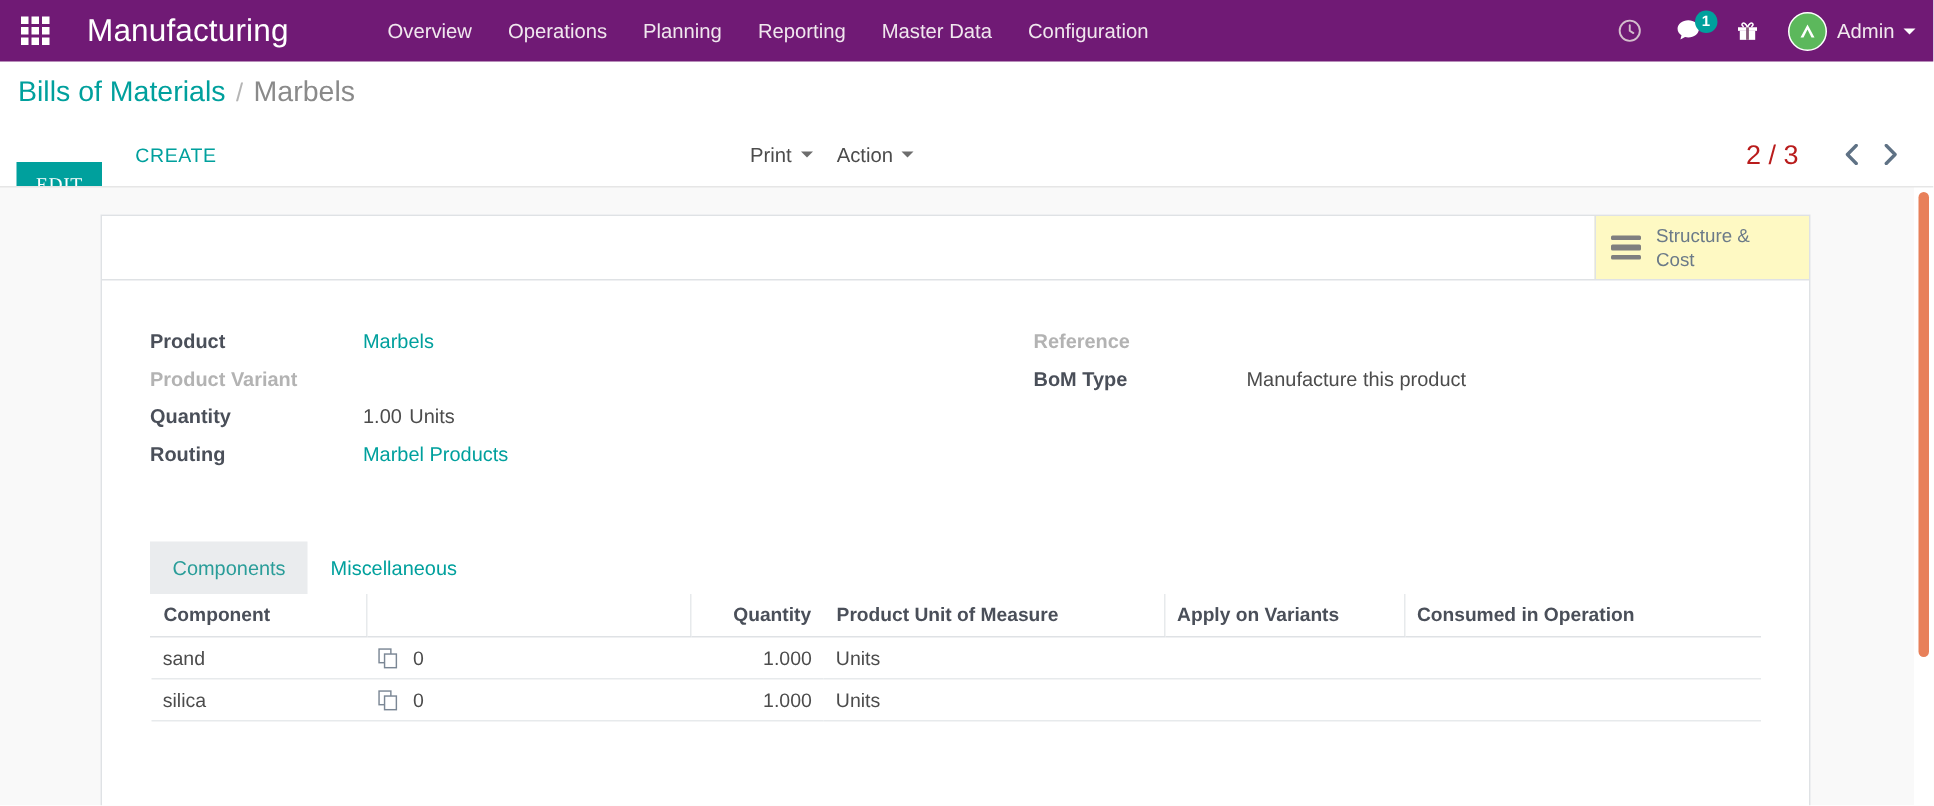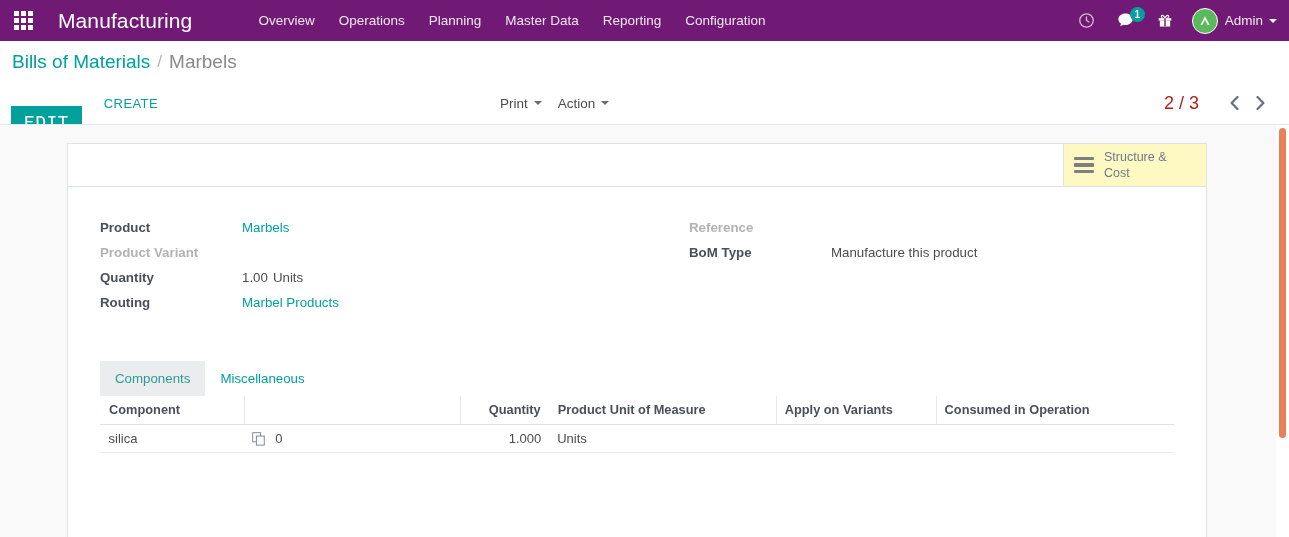--- a/index.html
+++ b/index.html
@@ -128,27 +128,27 @@
     height: 42px;
     display: flex;
     align-items: center;
     background: #fff;
     position: relative;
     padding-left: 11px;
   }
   .btn-edit {
     background: #00A09D;
     color: #ffffff;
-    font-size: 18px;
+    font-size: 13px;
     font-weight: 500;
     letter-spacing: .4px;
     border: none;
     padding: 7px 13px;
     cursor: pointer;
-    font-family: Liberation Mono, monospace;
+    font-family: Liberation Serif, serif;
     border-radius: 0;
     margin-top: 39px;
   }
   .btn-create {
     background: transparent;
     color: #00A09D;
     font-size: 13px;
     font-weight: 500;
     letter-spacing: .4px;
     border: none;
@@ -354,22 +354,22 @@
         <i></i>
     </div>
   </div>
 
   <div class="brand">Manufacturing</div>
 
   <div class="nav-items">
     <div class="nav-item">Overview</div>
     <div class="nav-item">Operations</div>
     <div class="nav-item">Planning</div>
+    <div class="nav-item">Reporting</div>
     <div class="nav-item">Master Data</div>
-    <div class="nav-item">Reporting</div>
     <div class="nav-item">Configuration</div>
   </div>
 
   <div class="nav-right">
 
     <div class="sys-icon">
       <svg class="clock-svg" viewBox="0 0 24 24" fill="none" stroke="#d4bfcd" stroke-width="1.8">
         <circle cx="12" cy="12" r="9.5"></circle>
         <path d="M12 6.8 V12 L15.4 14.2" stroke-linecap="round"></path>
       </svg>
@@ -517,20 +517,38 @@
               <th class="col-component">Component</th>
               <th class="col-variant-count sep"></th>
               <th class="col-qty num sep">Quantity</th>
               <th class="col-uom">Product Unit of Measure</th>
               <th class="col-apply sep">Apply on Variants</th>
               <th class="col-consumed sep">Consumed in Operation</th>
             </tr>
           </thead>
           <tbody>
 
+            <tr>
+              <td>sand</td>
+              <td>
+                <span class="copy-cell">
+                  <span class="copy-icon">
+                    <svg viewBox="0 0 16 16">
+                        <rect x="0.8" y="0.8" width="9" height="10.4" fill="#ffffff" stroke="#7b8795" stroke-width="1.1"></rect>
+                        <rect x="5" y="4.6" width="9" height="10.4" fill="#ffffff" stroke="#7b8795" stroke-width="1.1"></rect>
+                      </svg>
+                  </span>
+                  <span class="cell-count">0</span>
+                </span>
+              </td>
+              <td class="num">1.000</td>
+              <td>Units</td>
+              <td></td>
+              <td></td>
+            </tr>
 
 
             <tr>
               <td>silica</td>
               <td>
                 <span class="copy-cell">
                   <span class="copy-icon">
                     <svg viewBox="0 0 16 16">
                         <rect x="0.8" y="0.8" width="9" height="10.4" fill="#ffffff" stroke="#7b8795" stroke-width="1.1"></rect>
                         <rect x="5" y="4.6" width="9" height="10.4" fill="#ffffff" stroke="#7b8795" stroke-width="1.1"></rect>

